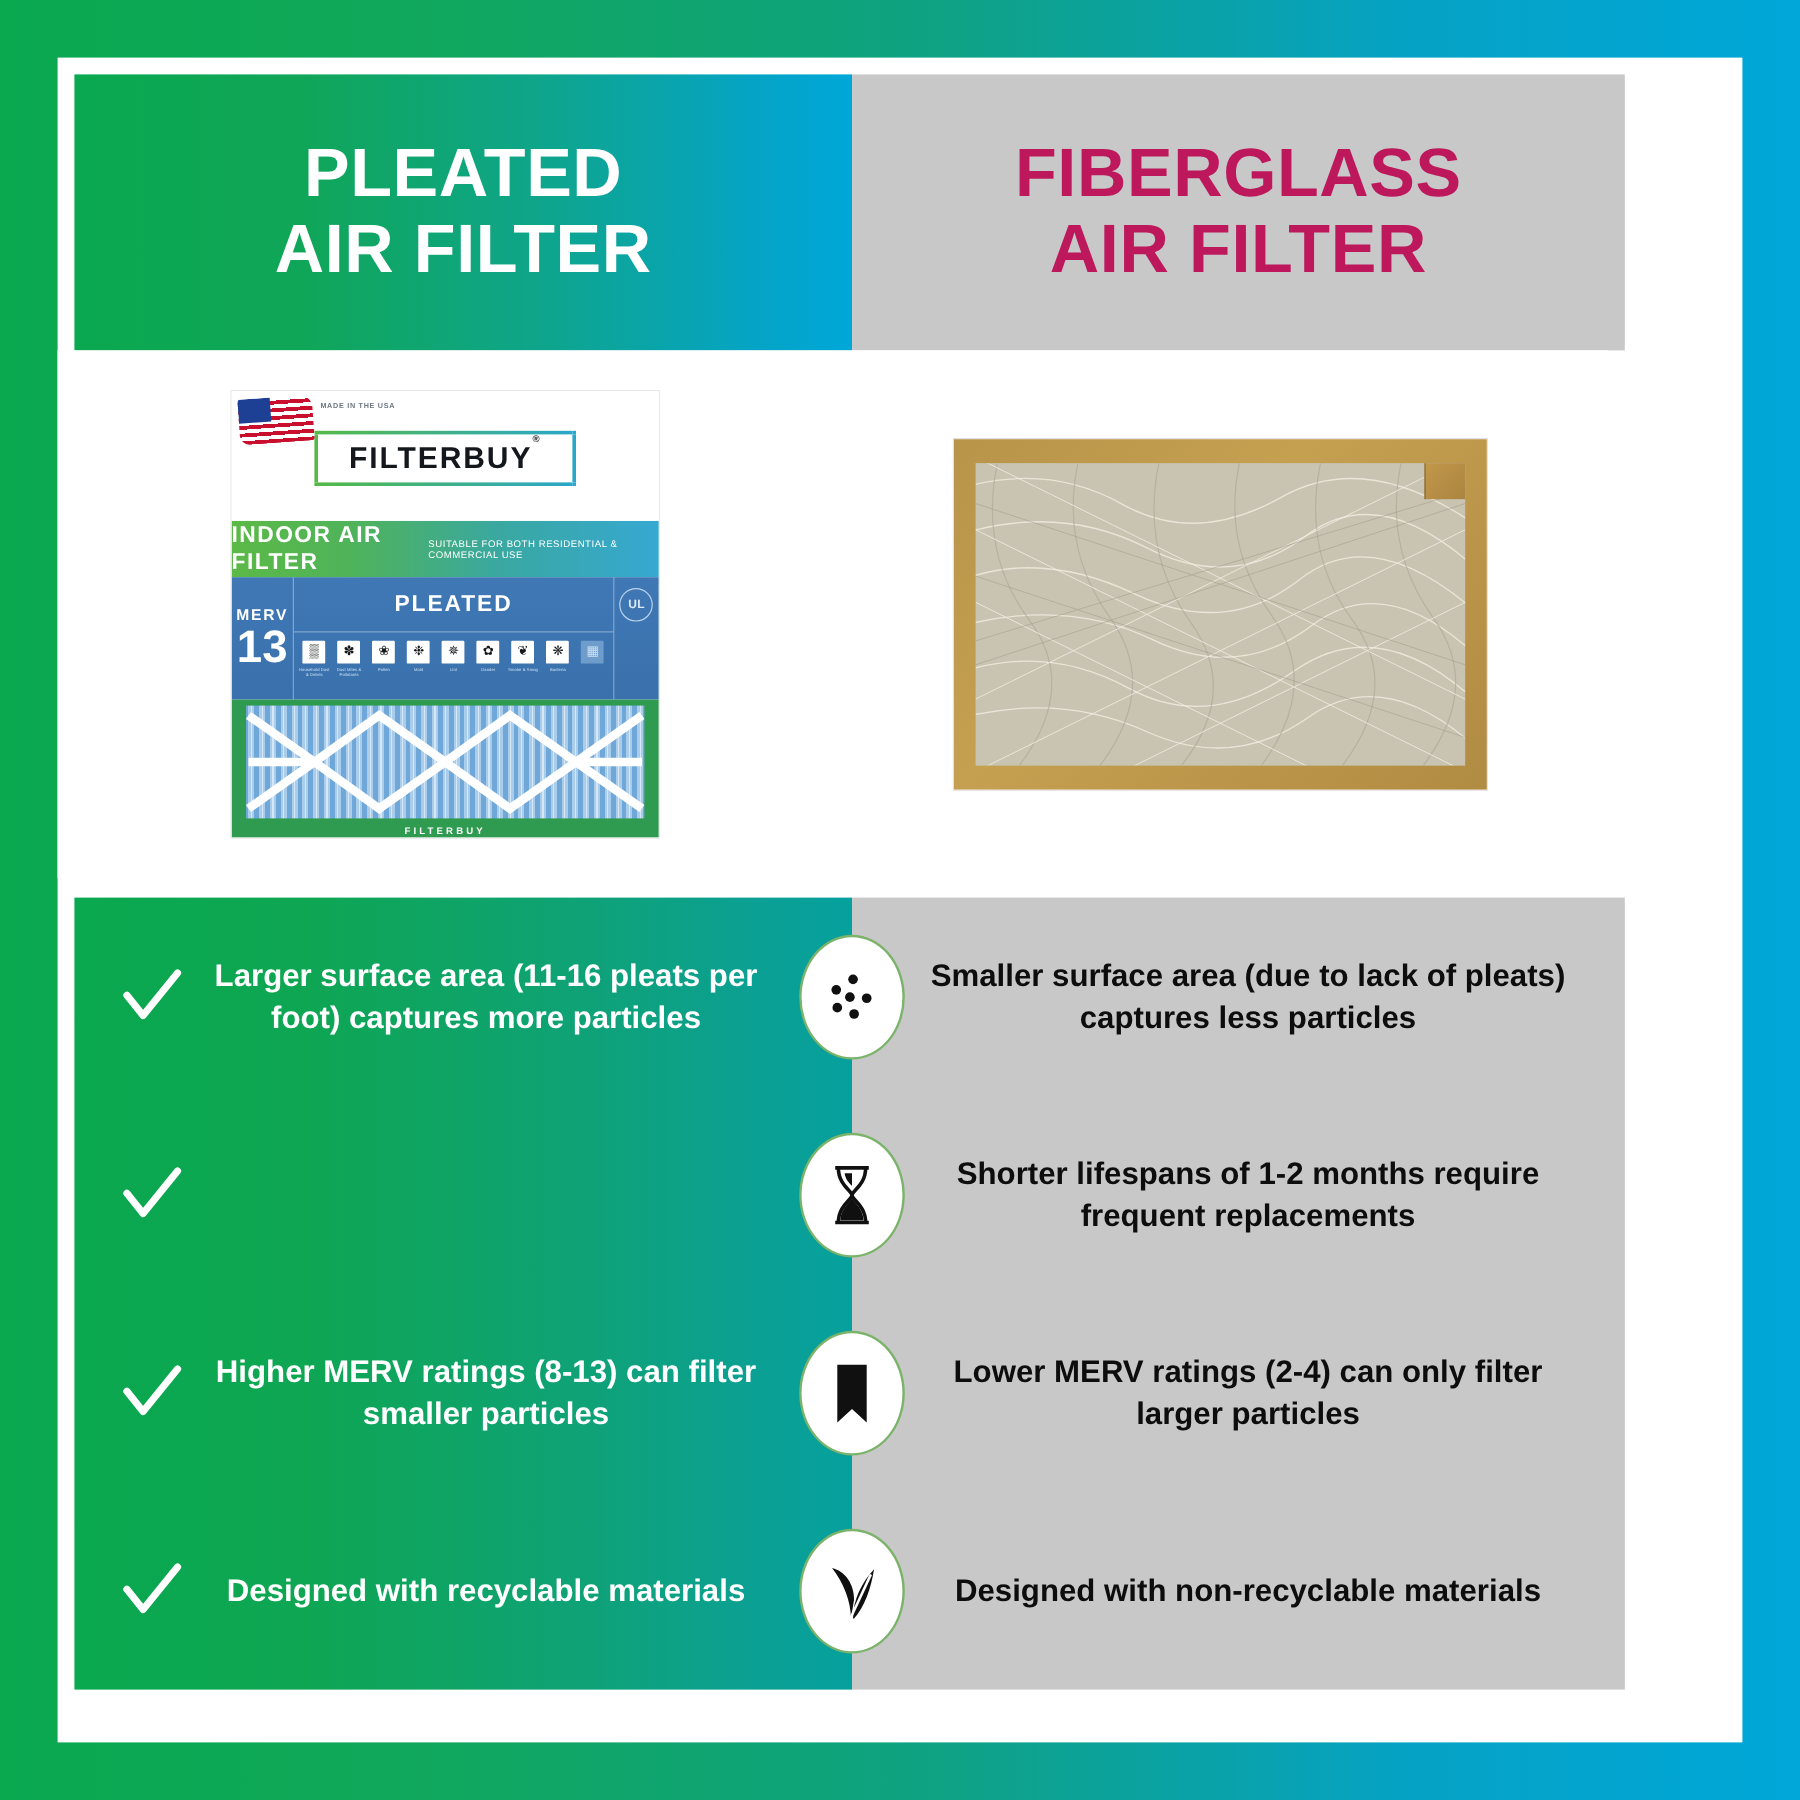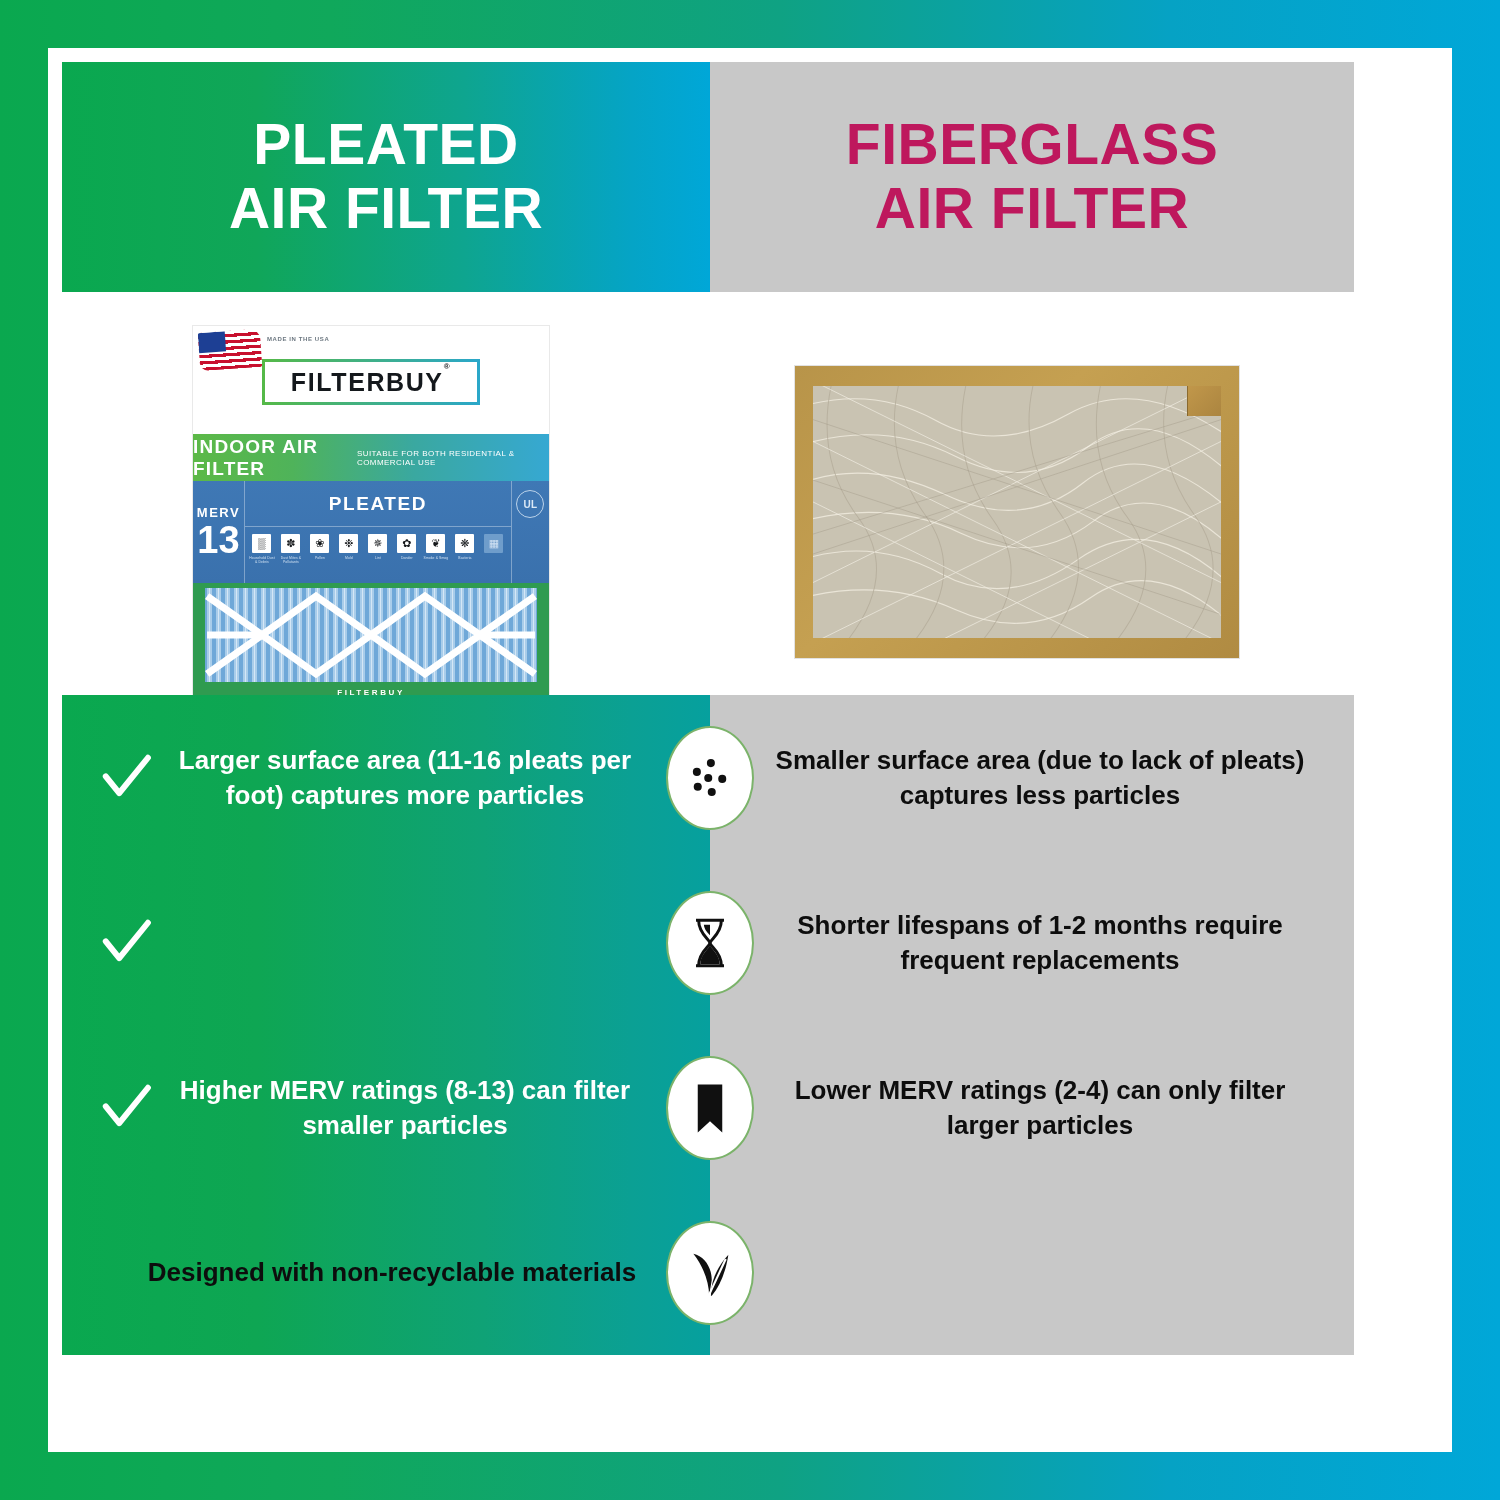--- a/index.html
+++ b/index.html
@@ -210,21 +210,21 @@
   #fg-corner {
     position:absolute; right:18px; top:20px;
     width:34px; height:30px;
     background:linear-gradient(135deg,#c1974a,#ab8540);
     border-left:1px solid rgba(90,66,24,.45);
   }
 
   
   #compare {
     position:absolute;
-    left:62px; top:695px;
+    left:62px; top:748px;
     width:1292px; height:660px;
     display:flex;
   }
   #cmp-left {
     width:648px; height:100%;
     background:linear-gradient(90deg,#0aa84f 0%,#0ea653 30%,#0fa276 65%,#0ba094 88%,#06a09e 100%);
   }
   #cmp-right {
     width:644px; height:100%;
     background:#c8c8c8;
@@ -506,20 +506,28 @@
           <div class="cmp-right-cell">
             <div class="cmp-right-text">Lower MERV ratings (2-4) can only filter larger particles</div>
           </div>
           <div class="cmp-badge">
             <svg viewBox="0 0 64 64">
               <path d="M18 5 H46 V60 L32 47 L18 60 Z" fill="#101010"></path>
             </svg>
           </div>
         </div>
         <div class="cmp-row">
+          <div class="cmp-left-cell">
+            <div class="cmp-check">
+              <svg viewBox="0 0 64 64">
+                <path d="M8 30 L24 50 L58 8" fill="none" stroke="#ffffff" stroke-width="7" stroke-linecap="round" stroke-linejoin="round"></path>
+              </svg>
+            </div>
+            <div class="cmp-left-text">Designed with recyclable materials</div>
+          </div>
           <div class="cmp-right-cell">
             <div class="cmp-right-text">Designed with non-recyclable materials</div>
           </div>
           <div class="cmp-badge">
             <svg viewBox="0 0 64 64">
               <path d="M31 58 C31 42 24 24 13 10 C26 13 34 26 34 40 Z" fill="#101010"></path>
               <path d="M33 58 C33 40 41 24 53 11 C50 30 44 46 34 58 Z" fill="#101010"></path>
               <path d="M30 59 L50 16" stroke="#ffffff" stroke-width="2.4" fill="none"></path>
             </svg>
           </div>

